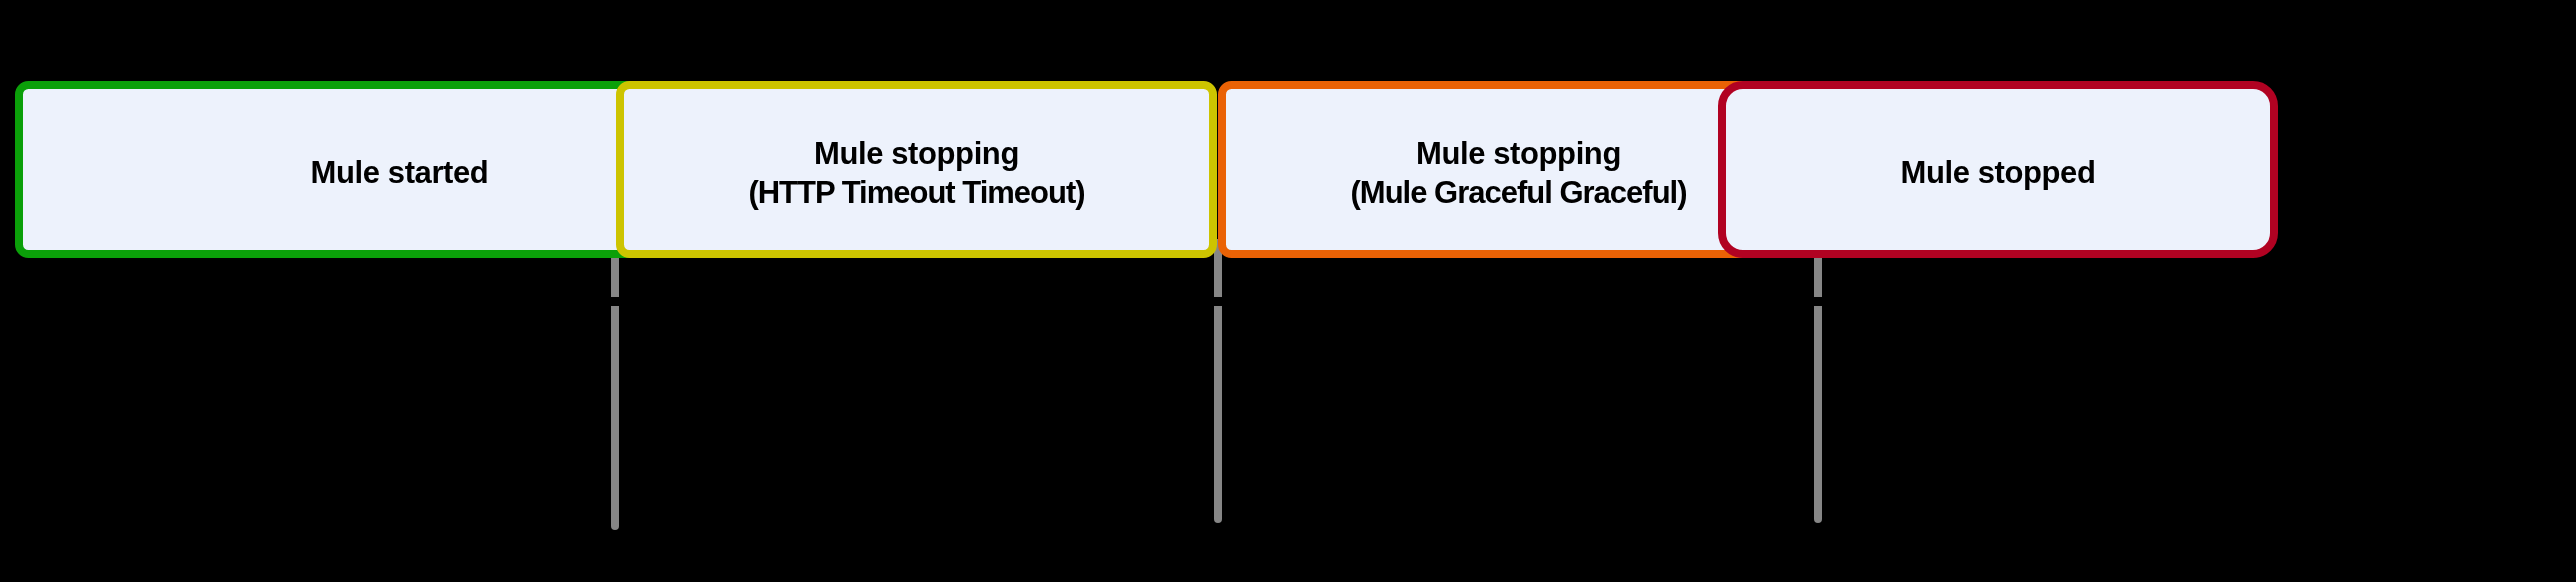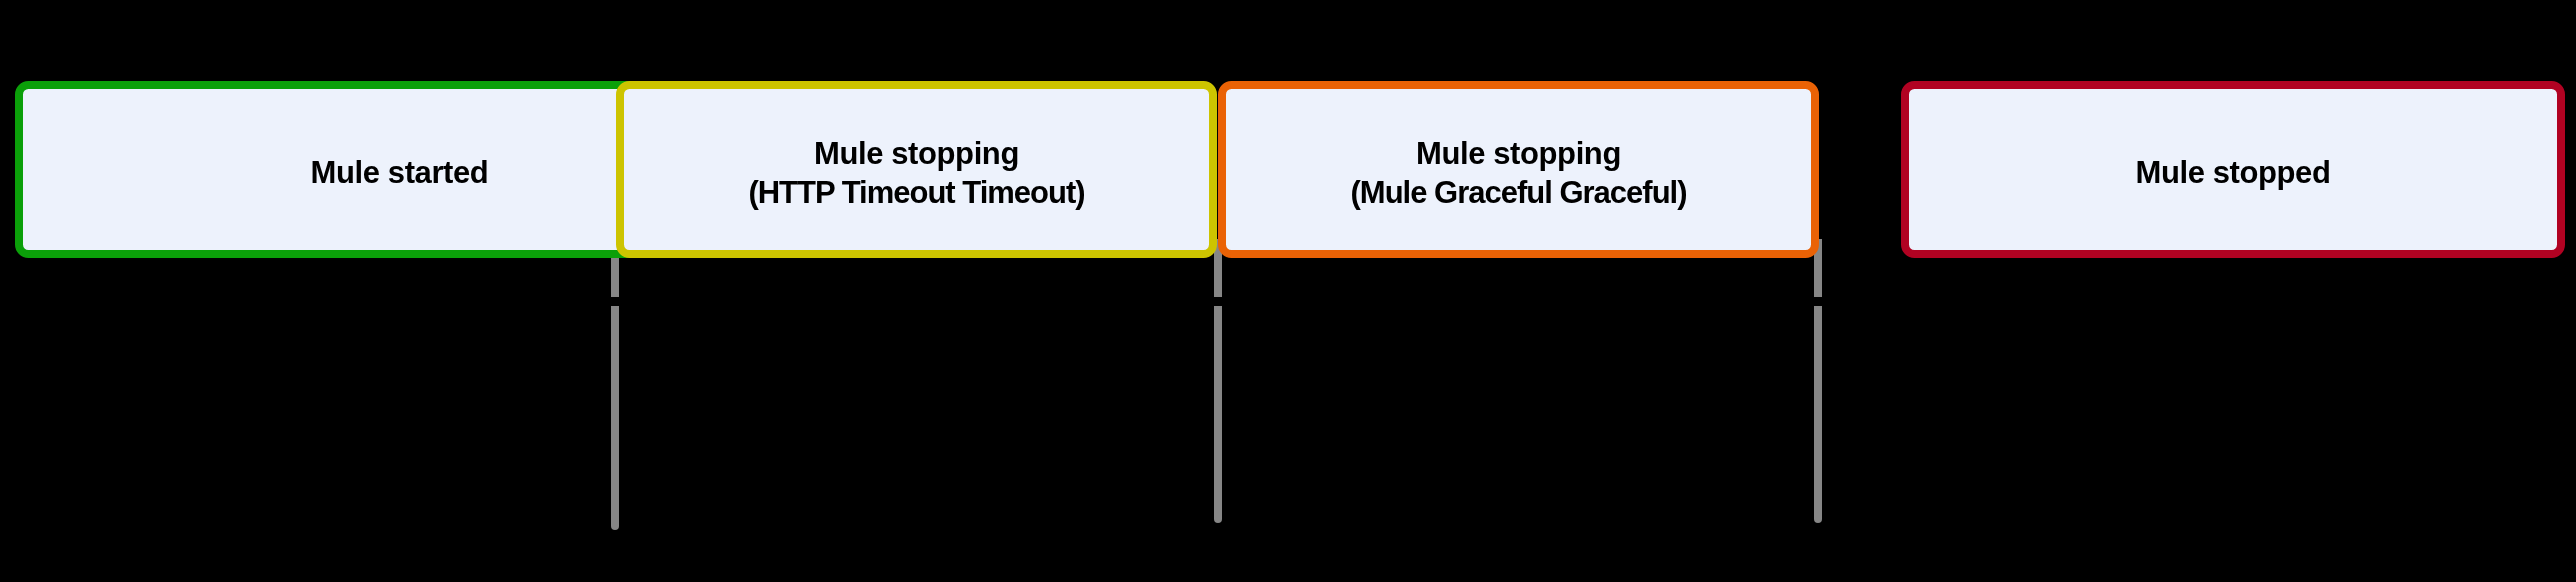--- a/index.html
+++ b/index.html
@@ -38,21 +38,21 @@
     z-index: 2;
     display: flex;
     flex-direction: column;
     align-items: center;
     justify-content: center;
     text-align: center;
   }
   .box-1 { left: 15px;   width: 721px; padding-left: 48px; }
   .box-2 { left: 616px;  width: 601px; }
   .box-3 { left: 1218px; width: 601px; }
-  .box-4 { left: 1901px; width: 664px; }
+  .box-4 { left: 1718px; width: 560px; border-radius: 25px; }
   .stage-label {
     font-size: 31px;
     font-weight: bold;
     color: #000000;
     line-height: 39px;
     letter-spacing: -0.4px;
     transform: translateY(2.5px);
   }
   .stage-label .line:nth-child(2) { letter-spacing: -1px; }
   .stage-label .line:empty { display: none; }

